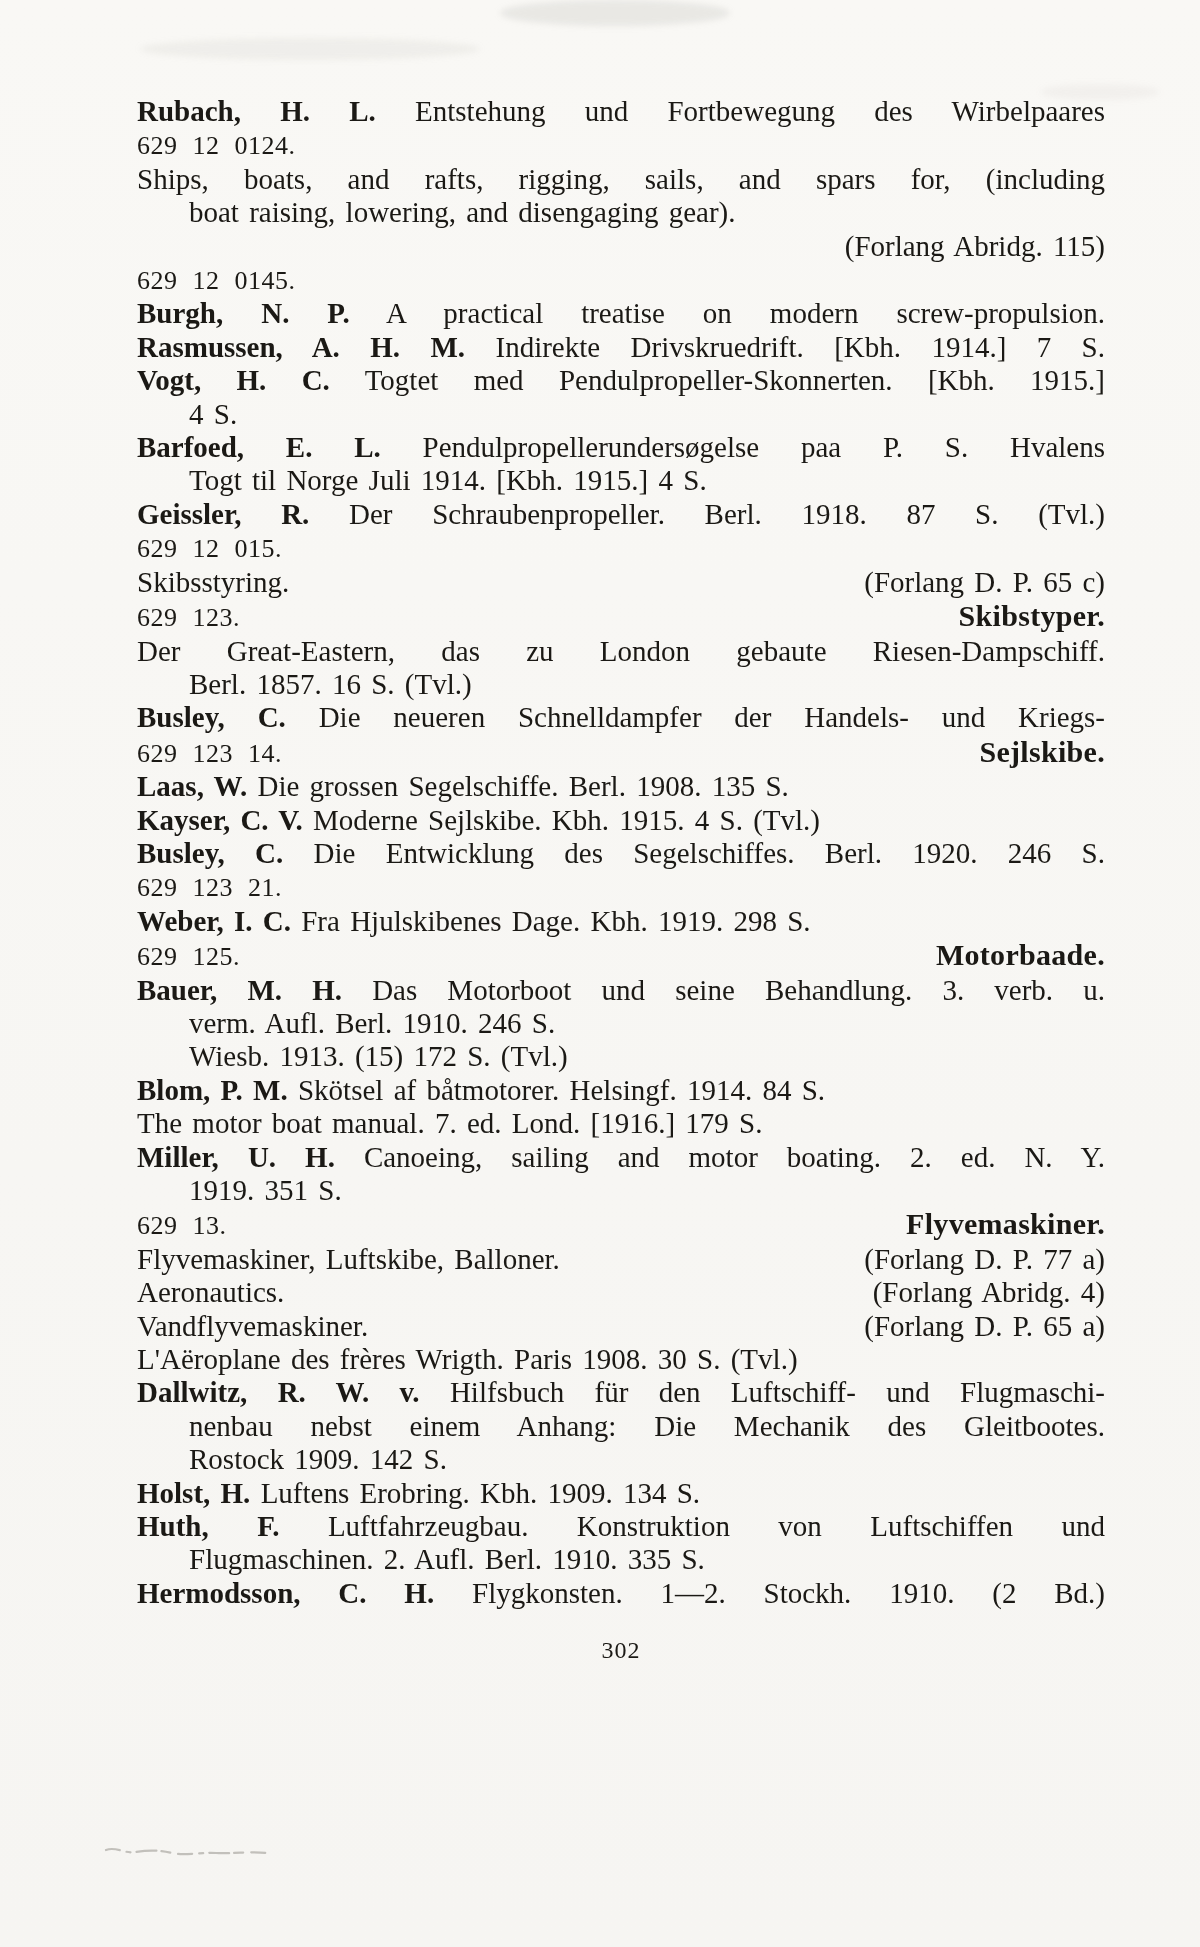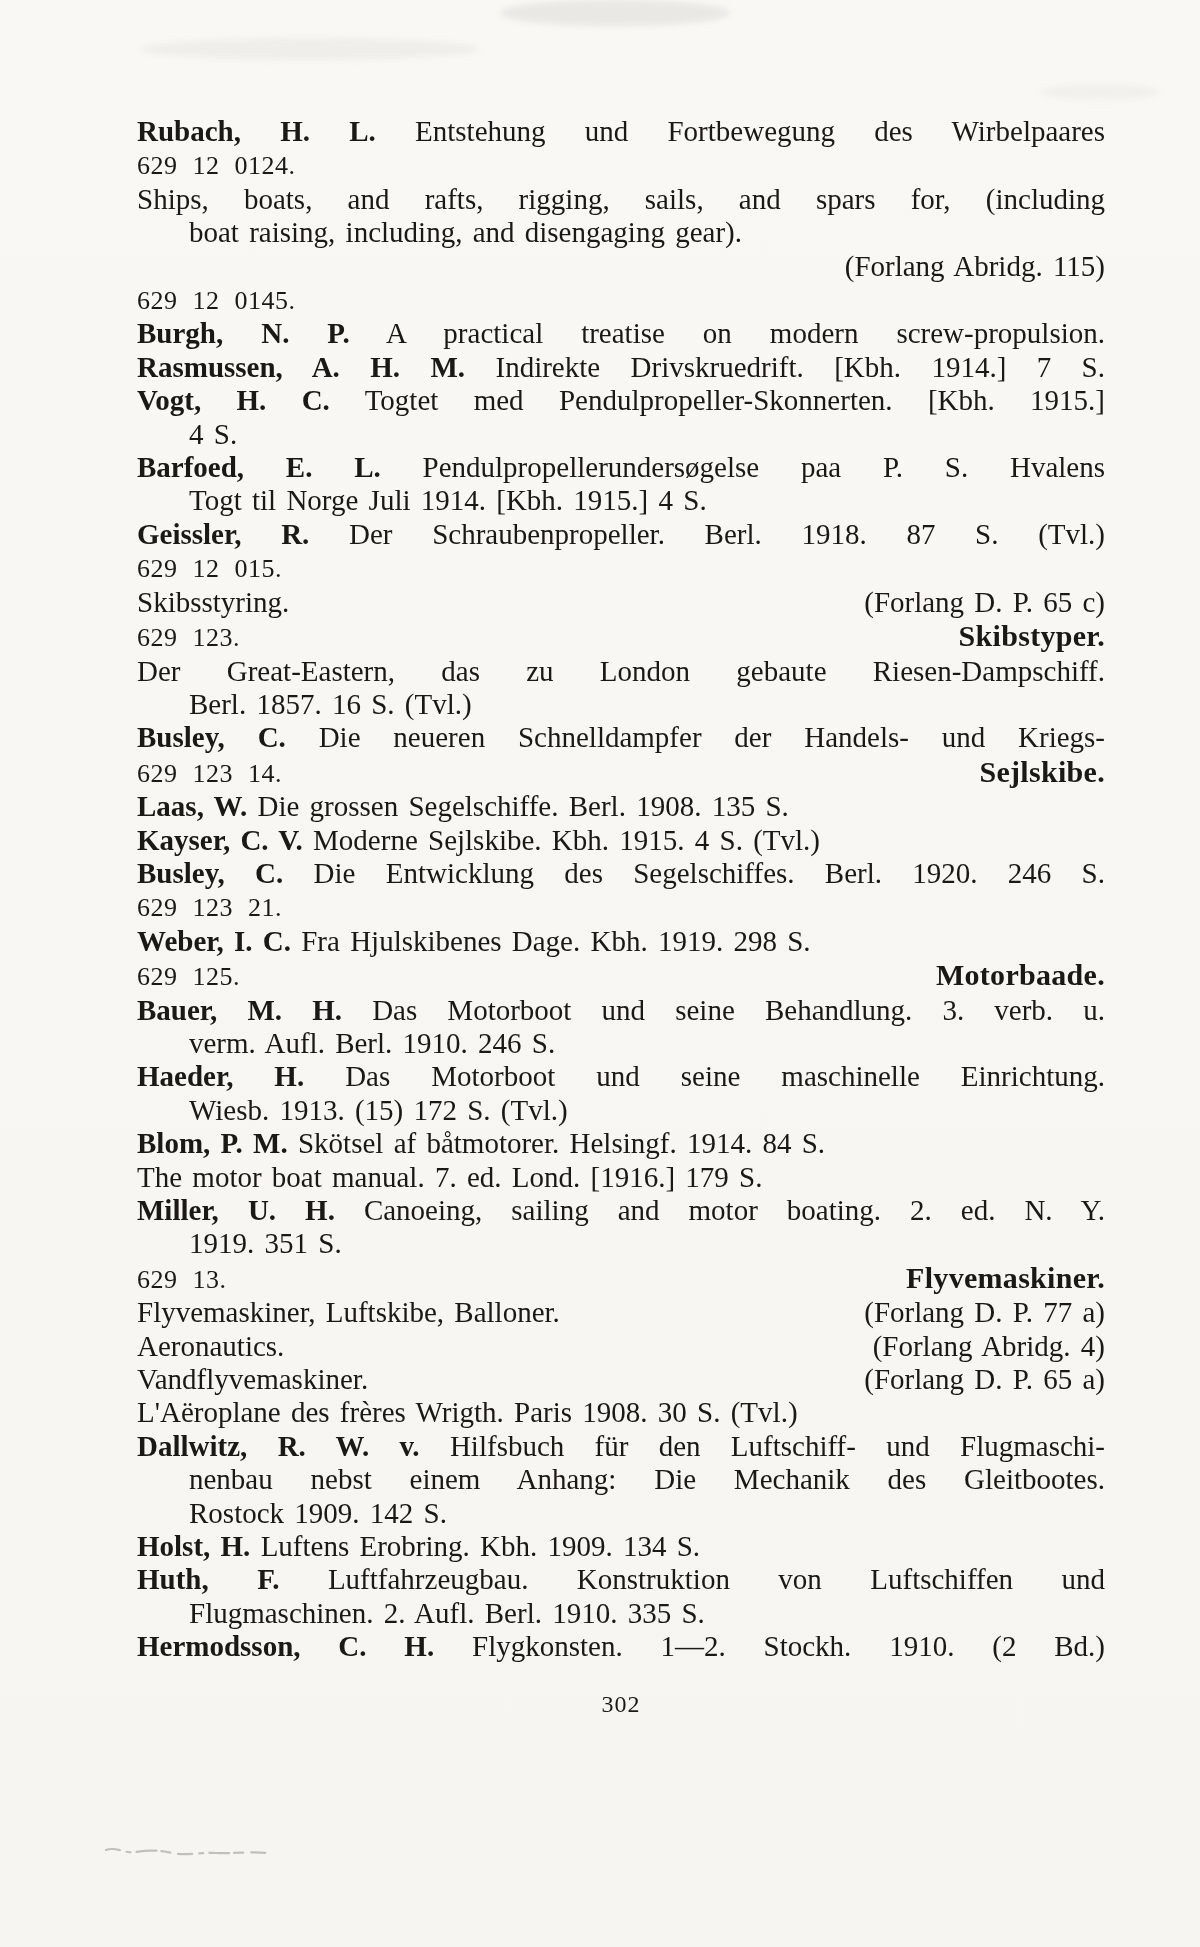--- a/index.html
+++ b/index.html
@@ -11,21 +11,21 @@
     position:relative;
     overflow:hidden;
   }
   .page{position:absolute;inset:0;}
   
   .smudge{position:absolute;border-radius:50%;filter:blur(3px);pointer-events:none;}
   .smudge-a{left:500px;top:0px;width:230px;height:26px;background:rgba(150,148,142,0.16);}
   .smudge-b{left:140px;top:38px;width:340px;height:22px;background:rgba(160,158,150,0.10);}
   .smudge-c{left:1040px;top:84px;width:120px;height:16px;background:rgba(160,158,150,0.08);}
   .text-block{
-    position:absolute;left:137px;top:95px;width:968px;margin-top:20px;
+    position:absolute;left:137px;top:95px;width:968px;
   }
   .line{
     font-size:29px;
     line-height:33.4px;
     word-spacing:3px;
     white-space:nowrap;
   }
   .line.justify{
     white-space:normal;
     text-align:justify;
@@ -61,21 +61,21 @@
 <div class="page">
   <div class="smudge smudge-a"></div>
   <div class="smudge smudge-b"></div>
   <div class="smudge smudge-c"></div>
 
   <div class="text-block">
     <div id="lines">
         <div class="line justify"><span><span class="b">Rubach, H. L.</span><span> Entstehung und Fortbewegung des Wirbelpaares</span></span></div>
         <div class="line"><span><span class="heading">629 12 0124.</span></span></div>
         <div class="line justify"><span><span>Ships, boats, and rafts, rigging, sails, and spars for, (including</span></span></div>
-        <div class="line indent"><span><span>boat raising, including, and disengaging gear).</span></span></div>
+        <div class="line indent"><span><span>boat raising, lowering, and disengaging gear).</span></span></div>
         <div class="line split">
           <span></span>
           <span class="right">(Forlang Abridg. 115)</span>
         </div>
         <div class="line"><span><span class="heading">629 12 0145.</span></span></div>
         <div class="line justify"><span><span class="b">Burgh, N. P.</span><span> A practical treatise on modern screw-propulsion.</span></span></div>
         <div class="line justify"><span><span class="b">Rasmussen, A. H. M.</span><span> Indirekte Drivskruedrift. [Kbh. 1914.] 7 S.</span></span></div>
         <div class="line justify"><span><span class="b">Vogt, H. C.</span><span> Togtet med Pendulpropeller-Skonnerten. [Kbh. 1915.]</span></span></div>
         <div class="line indent"><span><span>4 S.</span></span></div>
         <div class="line justify"><span><span class="b">Barfoed, E. L.</span><span> Pendulpropellerundersøgelse paa P. S. Hvalens</span></span></div>
@@ -101,21 +101,20 @@
         <div class="line"><span><span class="b">Kayser, C. V.</span><span> Moderne Sejlskibe.  Kbh. 1915.  4 S.  (Tvl.)</span></span></div>
         <div class="line justify"><span><span class="b">Busley, C.</span><span> Die Entwicklung des Segelschiffes. Berl. 1920. 246 S.</span></span></div>
         <div class="line"><span><span class="heading">629 123 21.</span></span></div>
         <div class="line"><span><span class="b">Weber, I. C.</span><span> Fra Hjulskibenes Dage.  Kbh. 1919.  298 S.</span></span></div>
         <div class="line split">
           <span><span class="heading">629 125.</span></span>
           <span class="right b section-label">Motorbaade.</span>
         </div>
         <div class="line justify"><span><span class="b">Bauer, M. H.</span><span> Das Motorboot und seine Behandlung. 3. verb. u.</span></span></div>
         <div class="line indent"><span><span>verm. Aufl.  Berl. 1910.  246 S.</span></span></div>
-        <div class="line justify"><span><span class="b">Haeder, H.</span><span> Das Motorboot und seine maschinelle Einrichtung.</span></span></div>
         <div class="line indent"><span><span>Wiesb. 1913.  (15) 172 S.  (Tvl.)</span></span></div>
         <div class="line"><span><span class="b">Blom, P. M.</span><span> Skötsel af båtmotorer.  Helsingf. 1914.  84 S.</span></span></div>
         <div class="line"><span><span>The motor boat manual.  7. ed.  Lond. [1916.]  179 S.</span></span></div>
         <div class="line justify"><span><span class="b">Miller, U. H.</span><span> Canoeing, sailing and motor boating. 2. ed. N. Y.</span></span></div>
         <div class="line indent"><span><span>1919.  351 S.</span></span></div>
         <div class="line split">
           <span><span class="heading">629 13.</span></span>
           <span class="right b section-label">Flyvemaskiner.</span>
         </div>
         <div class="line split">

